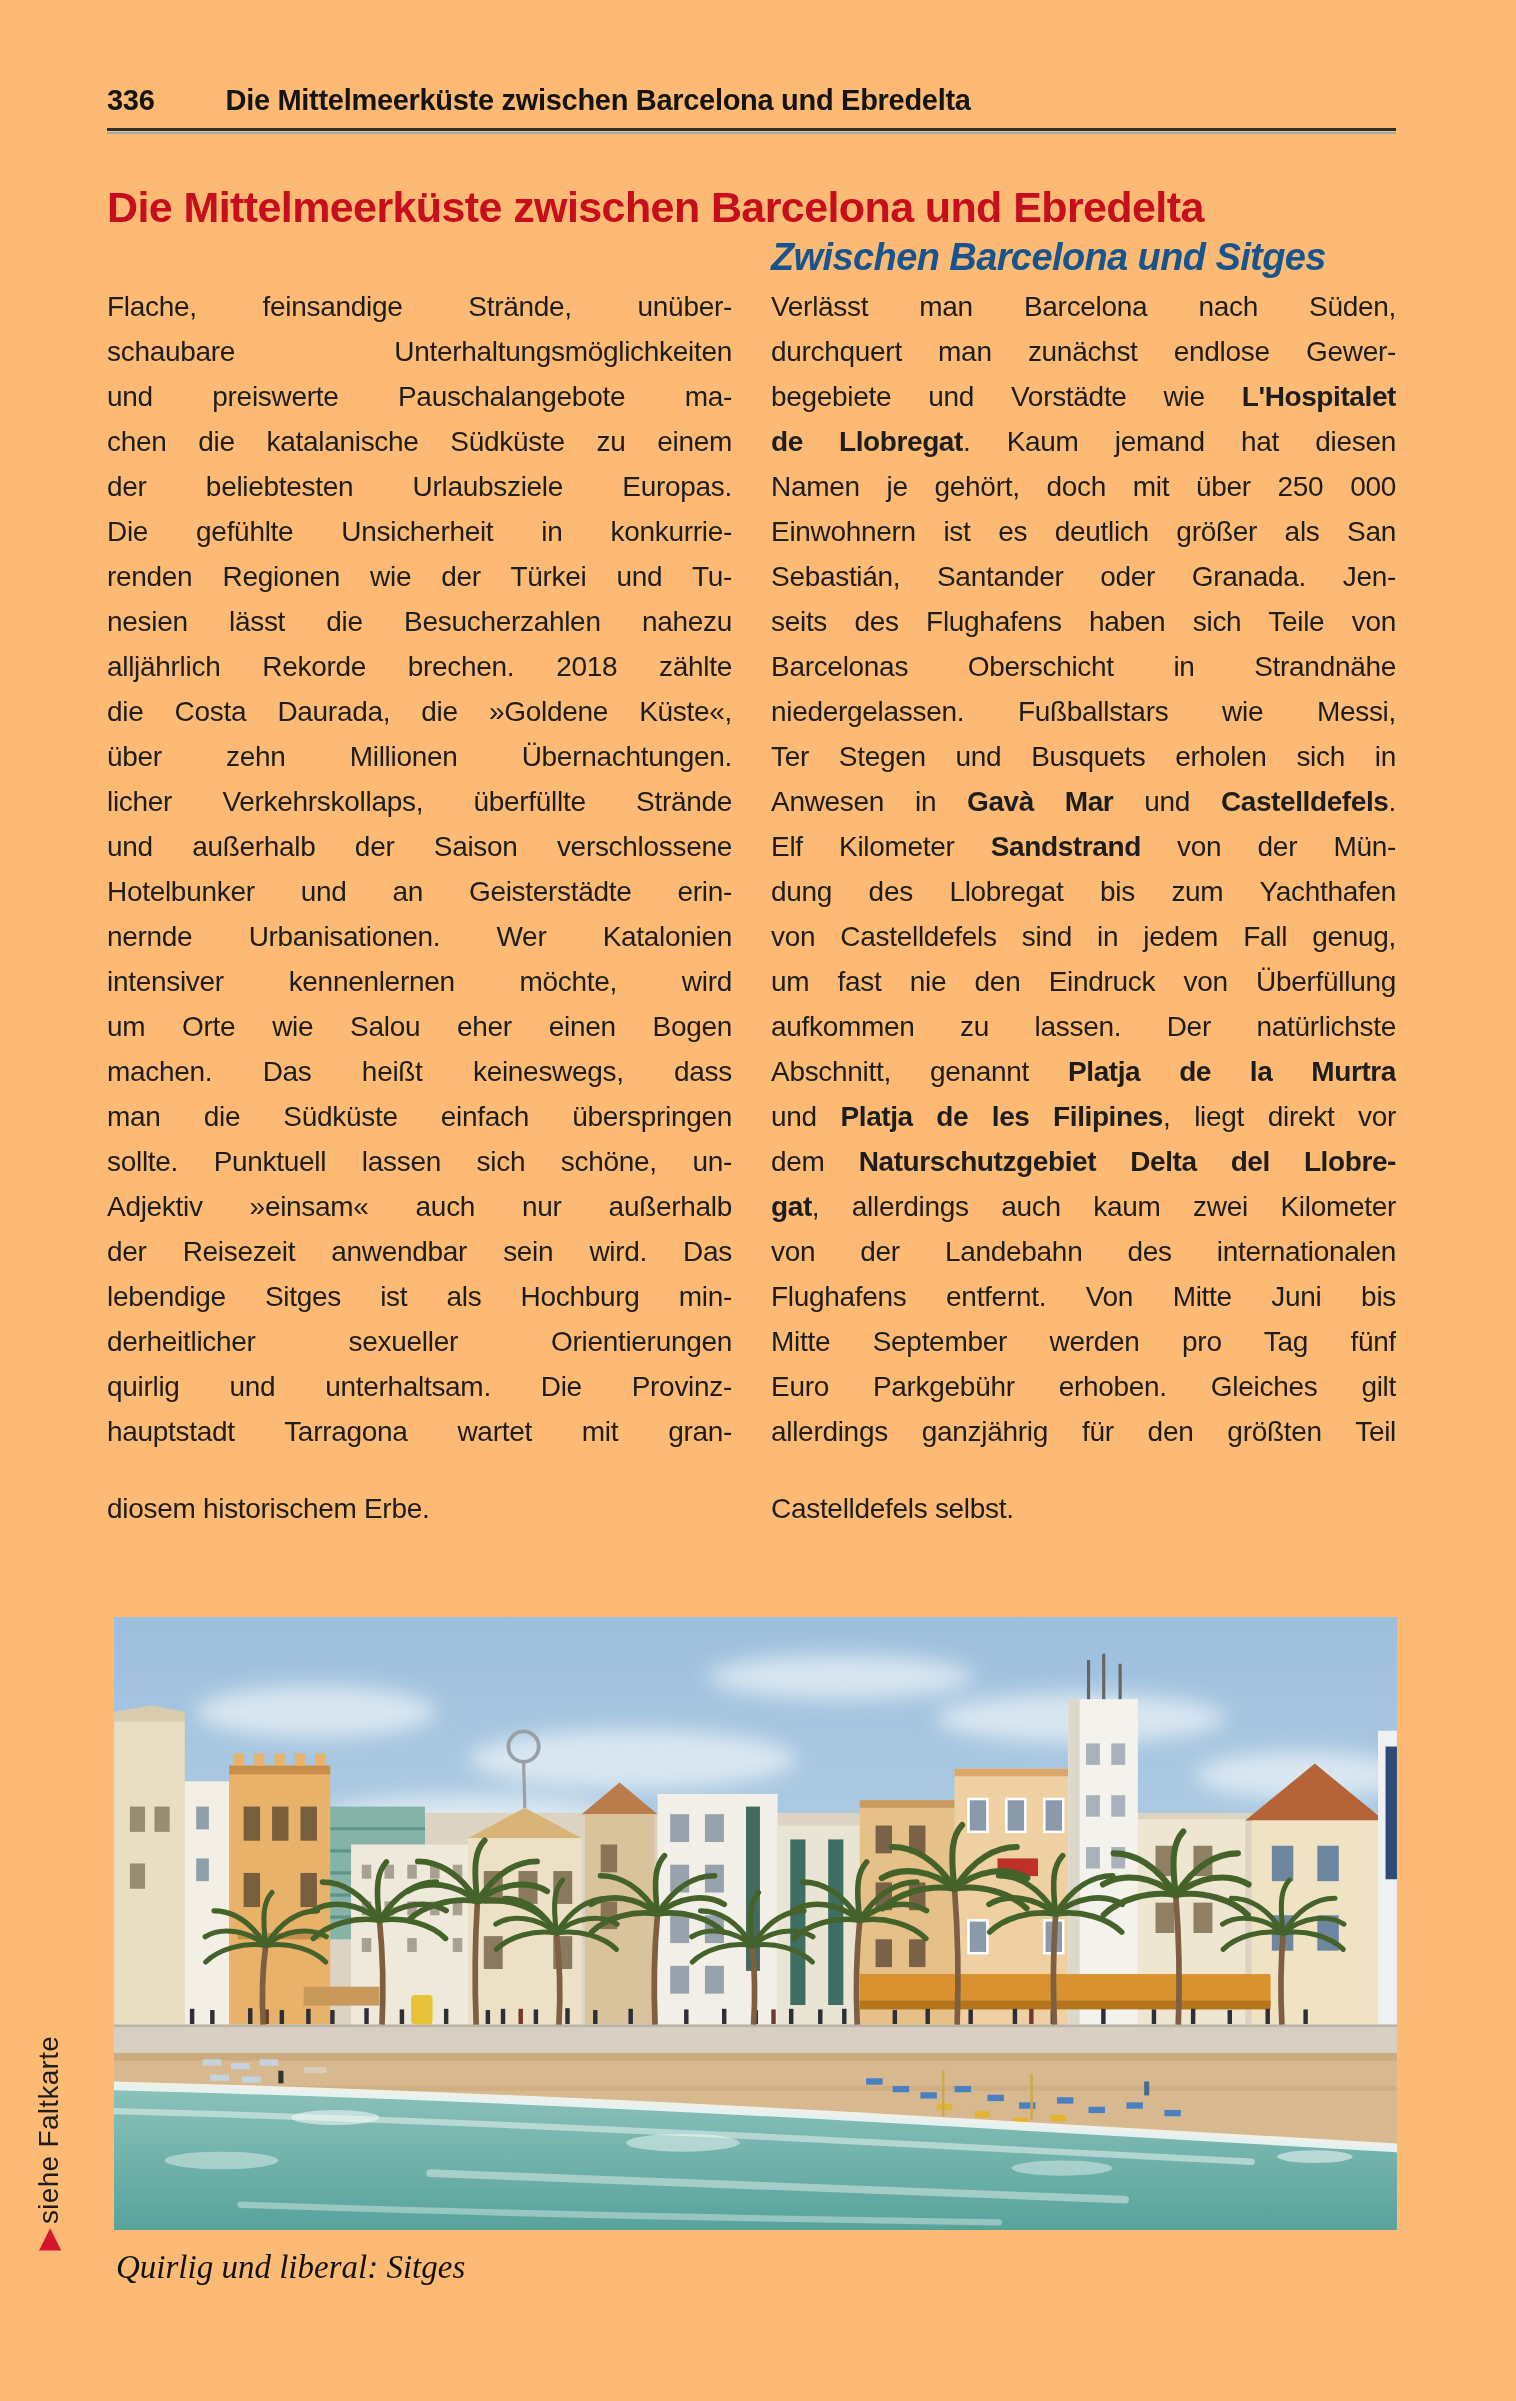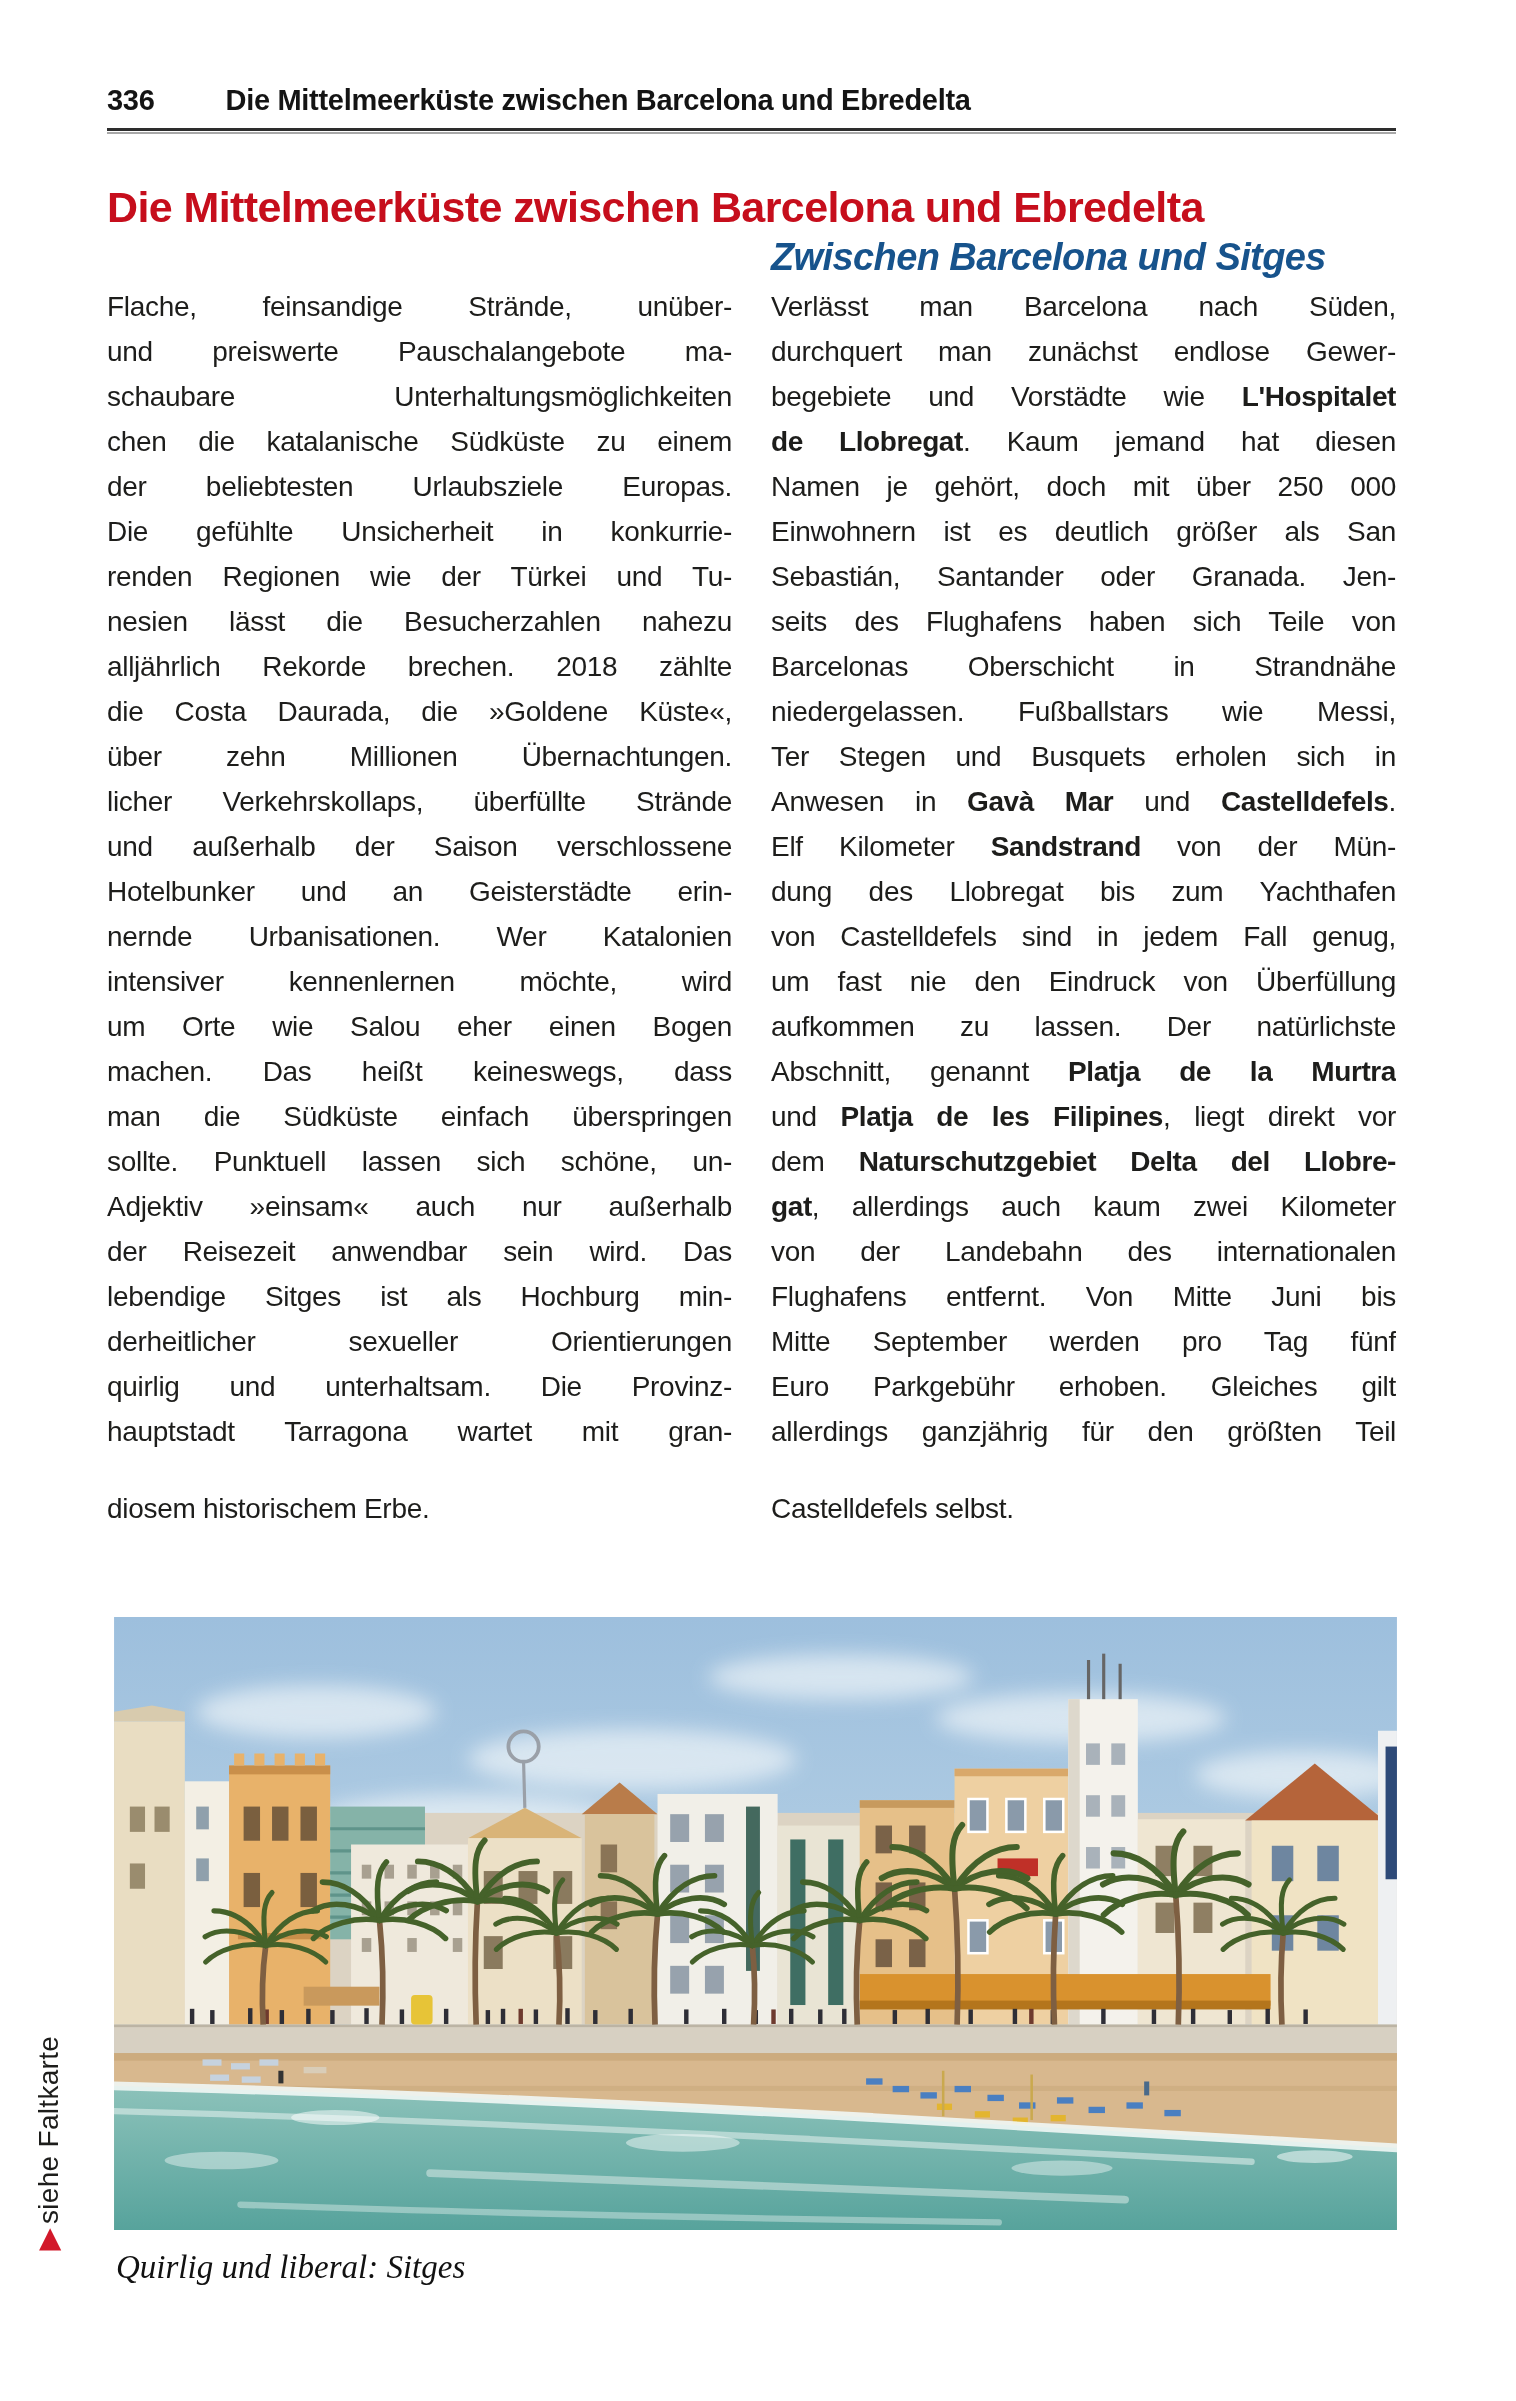--- a/index.html
+++ b/index.html
@@ -1,19 +1,19 @@
 <!DOCTYPE html>
 <html style="font-size:10px"><head>
 <meta charset="utf-8">
 <style>
   html,body{margin:0;padding:0;background:#e8e8e8;}
   .page{
     position:relative;
     width:1516px;height:2401px;
-    background:#ffffff;
+    background:#fdba74;
     font-family:"Liberation Sans", sans-serif;
     color:#1d1d1b;
     overflow:hidden;
     margin:0 auto;
   }
   
   .runhead{
     position:absolute;left:107px;top:81px;width:1289px;
     display:flex;align-items:baseline;gap:71px;
     font-weight:bold;font-size:29px;line-height:38px;letter-spacing:-0.3px;color:#141414;
@@ -76,22 +76,22 @@
     <span>Die Mittelmeerküste zwischen Barcelona und Ebredelta</span>
   </div>
   <div class="rule-dark"></div>
   <div class="rule-light"></div>
 
   <h1 class="title" style="color: rgb(198, 14, 28);">Die Mittelmeerküste zwischen Barcelona und Ebredelta</h1>
 
   <div class="columns">
     <div class="col col-left" id="col-left">
         <div class="line"><span>Flache, feinsandige Strände, unüber-</span></div>
+        <div class="line"><span>schaubare Unterhaltungsmöglichkeiten</span></div>
         <div class="line"><span>und preiswerte Pauschalangebote ma-</span></div>
-        <div class="line"><span>schaubare Unterhaltungsmöglichkeiten</span></div>
         <div class="line"><span>chen die katalanische Südküste zu einem</span></div>
         <div class="line"><span>der beliebtesten Urlaubsziele Europas.</span></div>
         <div class="line"><span>Die gefühlte Unsicherheit in konkurrie-</span></div>
         <div class="line"><span>renden Regionen wie der Türkei und Tu-</span></div>
         <div class="line"><span>nesien lässt die Besucherzahlen nahezu</span></div>
         <div class="line"><span>alljährlich Rekorde brechen. 2018 zählte</span></div>
         <div class="line"><span>die Costa Daurada, die »Goldene Küste«,</span></div>
         <div class="line"><span>über zehn Millionen Übernachtungen.</span></div>
         <div class="line"><span>licher Verkehrskollaps, überfüllte Strände</span></div>
         <div class="line"><span>und außerhalb der Saison verschlossene</span></div>

